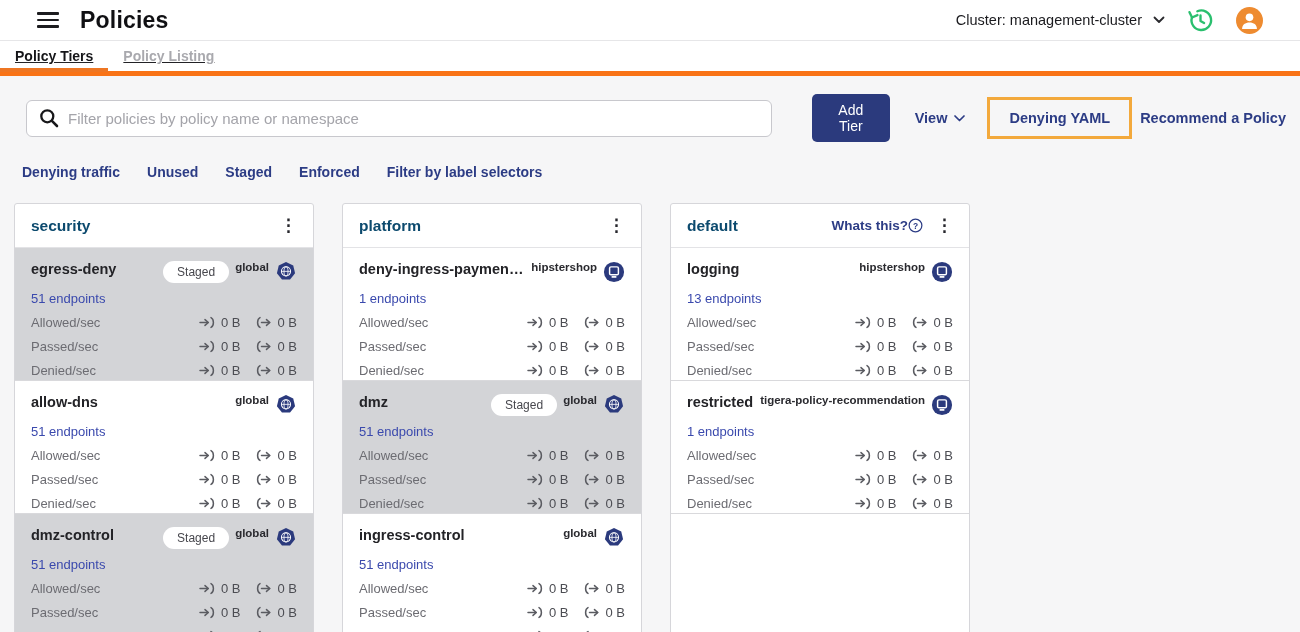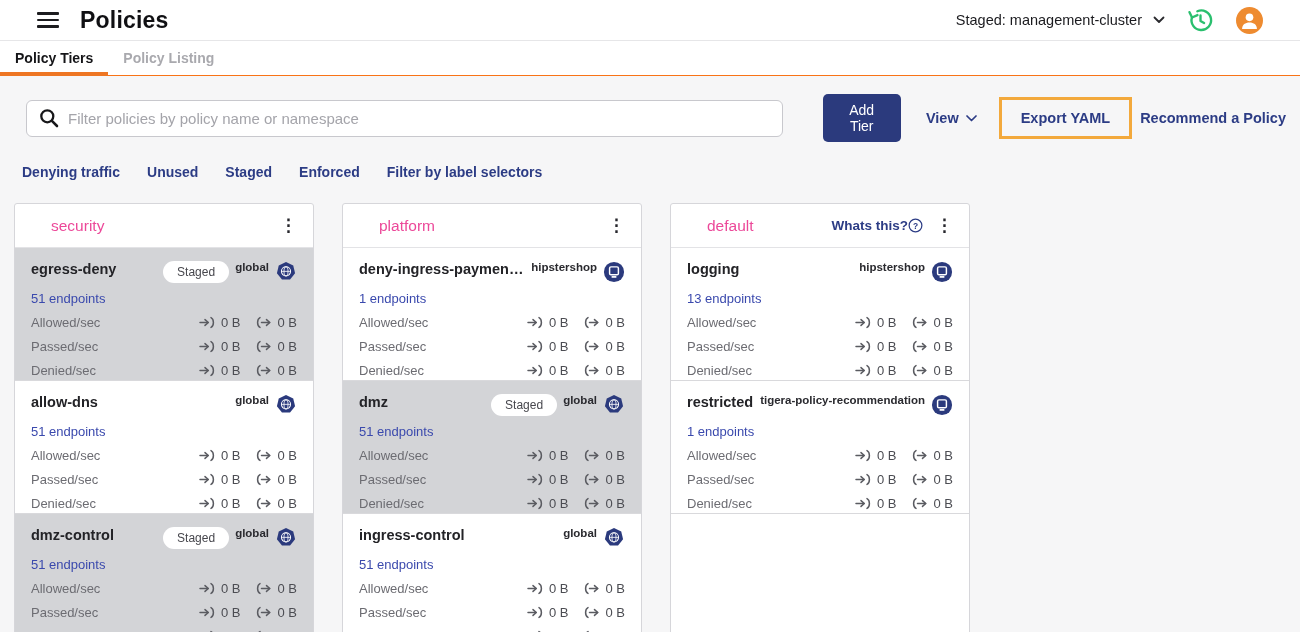--- a/index.html
+++ b/index.html
@@ -16,21 +16,21 @@
     padding:0 37px; border-bottom:1px solid #e6e6e8;
   }
   .hamburger { width:22px; display:flex; flex-direction:column; gap:4px; cursor:pointer; }
   .hamburger span { height:2.6px; background:#1c1c1f; border-radius:1px; }
   .app-title { font-size:23px; font-weight:700; color:#101013; margin-left:21px; letter-spacing:.2px; }
   .header-right { margin-left:auto; display:flex; align-items:center; gap:22px; }
   .cluster-select { display:flex; align-items:center; gap:11px; font-size:14.5px; color:#1b1b1f; cursor:pointer; }
   .icon-btn { display:flex; align-items:center; cursor:pointer; }
 
   
-  .tabbar { height:35px; background:#fff; border-bottom:1px solid #f97316; display:flex; }
+  .tabbar { height:35px; background:#fff; border-bottom:5px solid #f97316; display:flex;text-decoration:underline; }
   .tab {
     display:flex; align-items:center; padding:0 15px; font-size:14px;
     color:#a9a9ae; font-weight:700; cursor:pointer; position:relative;
   }
   .tab.active { color:#151518; }
   .tab.active::after {
     content:""; position:absolute; left:0; right:0; bottom:-1px; height:4px; background:#ee7623;
   }
 
   
@@ -67,21 +67,21 @@
   
   .tiers-row { display:flex; gap:28px; margin-top:23px; align-items:flex-start; }
   .tier {
     width:300px; height:640px; background:#fff; border:1px solid #d6d6da;
     border-radius:3px; overflow:hidden; display:flex; flex-direction:column;
   }
   .tier-header {
     height:44px; flex:none; display:flex; align-items:center; padding:0 16px;
     border-bottom:1px solid #e3e3e6; gap:12px;
   }
-  .tier-title { font-size:15.5px; font-weight:400; color:#ec4899;margin-left:20px; }
+  .tier-title { font-size:15.5px; font-weight:700; color:#0c4a6e; }
   .tier-actions { margin-left:auto; display:flex; align-items:center; gap:13px; }
   .help-link { color:#2c3c85; font-size:13.5px; font-weight:700; display:flex; align-items:center; gap:0; cursor:pointer; }
   .kebab { font-size:17px; font-weight:700; color:#26262c; cursor:pointer; line-height:1; }
 
   .tier-body { flex:1; display:flex; flex-direction:column; }
   .policy-card { padding:13px 16px 12px; border-bottom:1px solid #d9d9dc; height:133px; flex:none; cursor:pointer; }
   .policy-card.staged { background:#d3d4d7; }
 
   .policy-top { display:flex; align-items:flex-start; gap:6px; }
   .policy-name {
@@ -108,21 +108,21 @@
 
 <header class="app-header">
   <div class="hamburger">
     <span></span>
       <span></span>
       <span></span>
   </div>
   <div class="app-title">Policies</div>
   <div class="header-right">
     <div class="cluster-select">
-      <span>Staged: management-cluster</span>
+      <span>Cluster: management-cluster</span>
       <svg width="12" height="8" viewBox="0 0 12 8">
           <polyline points="1.5,1.5 6,6 10.5,1.5" fill="none" stroke="#2a2a2e" stroke-width="1.8" stroke-linecap="round" stroke-linejoin="round"></polyline>
         </svg>
     </div>
     <div class="icon-btn">
       <svg width="27" height="27" viewBox="0 0 24 24" fill="none" stroke="#2abf6e" stroke-width="2.1" stroke-linecap="round" stroke-linejoin="round">
         <path d="M4.4 9.2 A 8.7 8.7 0 1 0 9.2 3.8"></path>
         <polyline points="2.2,4.6 4.5,9.3 9.3,7.2"></polyline>
         <path d="M12 7.6 L12 12.4 L15.2 14.2"></path>
       </svg>
@@ -160,21 +160,21 @@
     <button class="btn-primary">Add Tier</button>
 
     <div class="link-btn view-btn">
       <span>View</span>
       <svg width="11" height="7" viewBox="0 0 11 7">
           <polyline points="1,1 5.5,5.5 10,1" fill="none" stroke="#2c3c85" stroke-width="1.7" stroke-linecap="round" stroke-linejoin="round"></polyline>
         </svg>
     </div>
 
     <div class="export-highlight">
-      <div class="link-btn">Export YAML</div>
+      <div class="link-btn">Denying YAML</div>
     </div>
 
     <div class="link-btn">Recommend a Policy</div>
   </div>
 
   <div class="filter-row">
     <span class="filter-link">Denying traffic</span>
     <span class="filter-link">Unused</span>
     <span class="filter-link">Staged</span>
     <span class="filter-link">Enforced</span>

